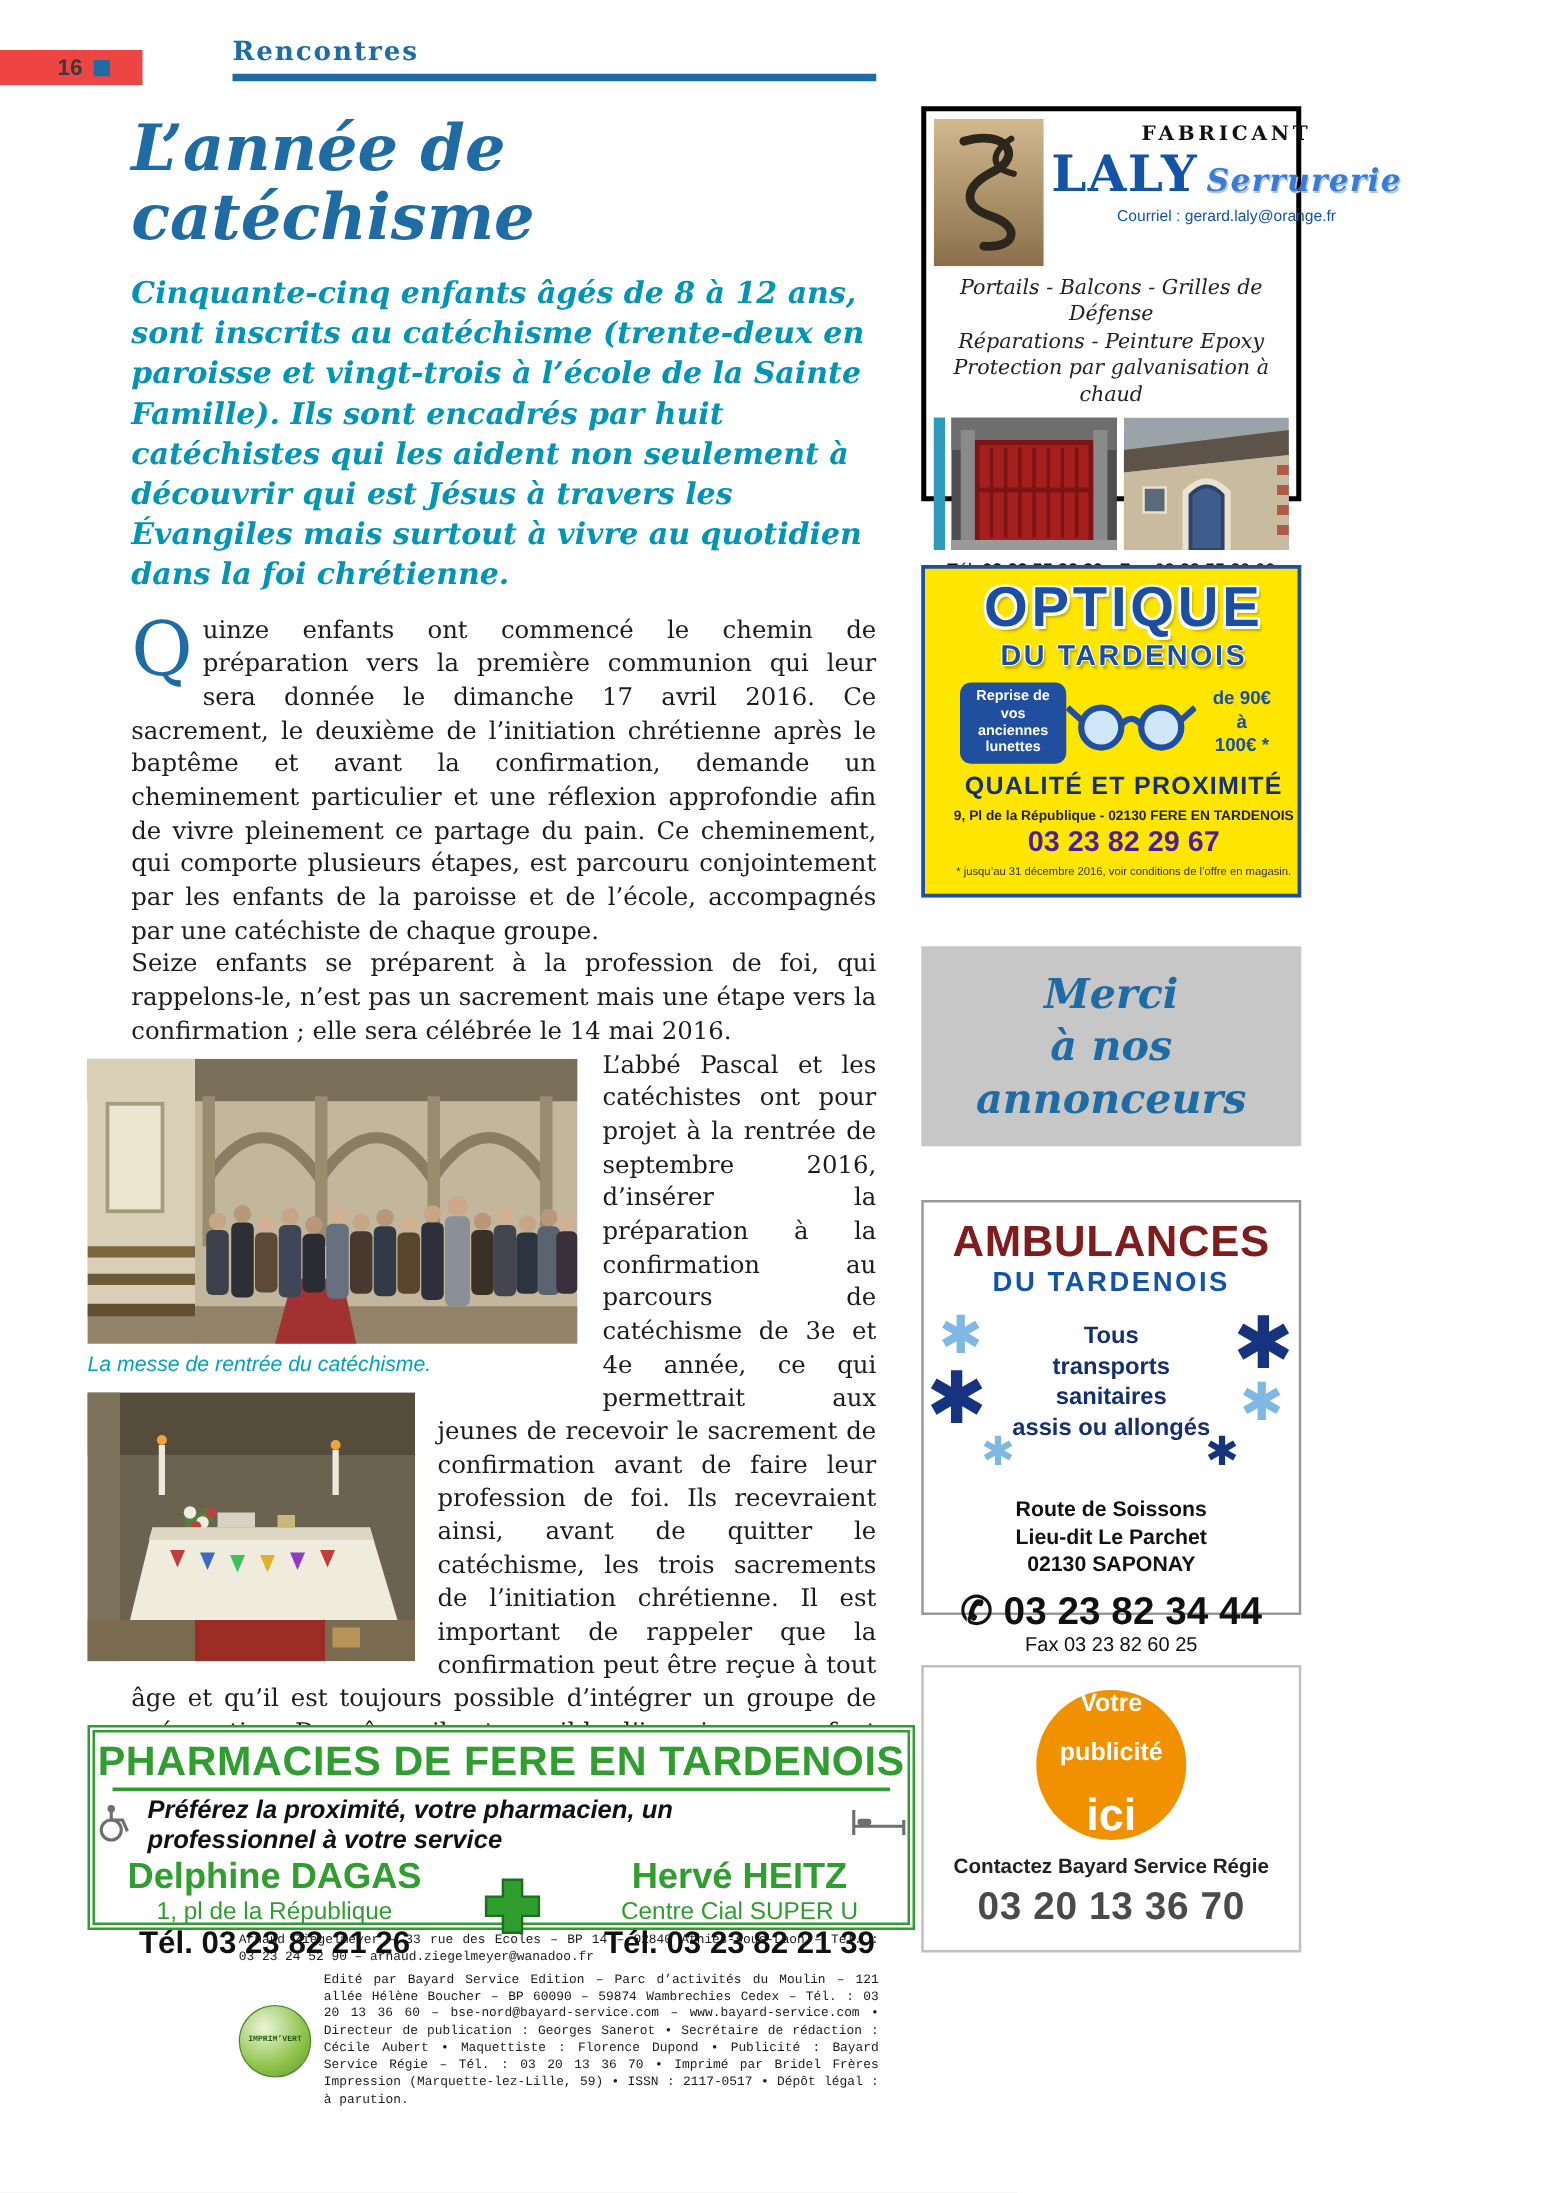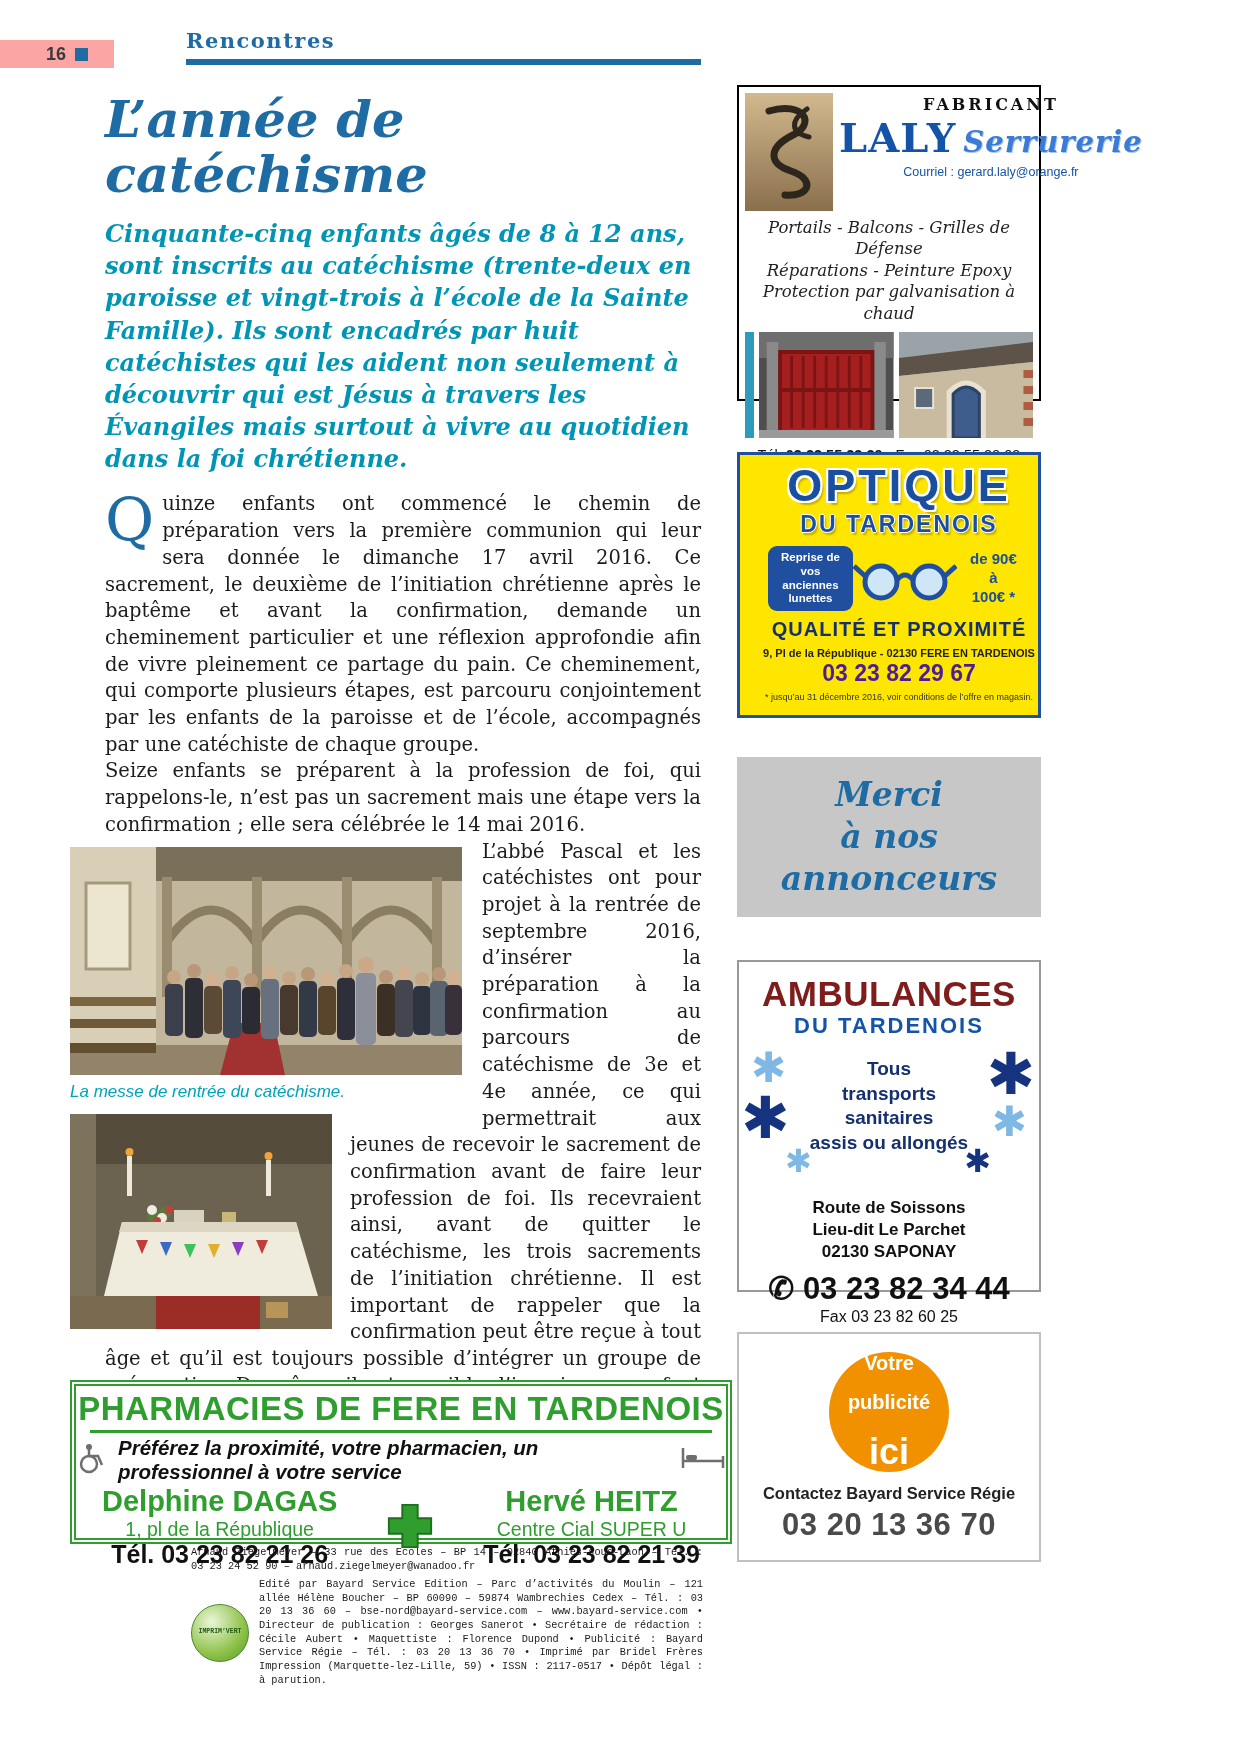--- a/index.html
+++ b/index.html
@@ -1,20 +1,20 @@
 <!DOCTYPE html>
 <html><head>
 <meta charset="utf-8">
 <style>
   * { margin:0; padding:0; box-sizing:border-box; }
   body { background:#e8e8e8; font-family:"DejaVu Serif", serif; }
   #page { position:relative; width:1240px; height:1754px; background:#ffffff; margin:0 auto; overflow:hidden; }
 
   
-  .page-tab { position:absolute; left:0; top:40px; width:114px; height:28px; background:#fca5a5; display:flex; align-items:center; }
+  .page-tab { position:absolute; left:0; top:40px; width:114px; height:28px; background:#ef4444; display:flex; align-items:center; }
   .page-tab .num { margin-left:46px; font-family:"Liberation Sans", sans-serif; font-weight:bold; font-size:18px; color:#3a3a3a; }
   .page-tab .sq { width:13px; height:13px; background:#1e6ca3; margin-left:9px; }
   .section-title { position:absolute; left:186px; top:28px; font-family:"DejaVu Serif", serif; font-weight:bold; font-size:21px; letter-spacing:1.5px; color:#1e6ca3; }
   .header-rule { position:absolute; left:186px; top:59px; width:515px; height:6px; background:#1e6ca3; }
 
   
   .article { position:absolute; left:105px; top:92px; width:596px; }
   .article-title { font-family:"DejaVu Serif", serif; font-style:italic; font-weight:bold; font-size:51px; line-height:1.08; color:#1e6ca3; }
   .lead { margin-top:16px; font-family:"DejaVu Serif", serif; font-style:italic; font-weight:bold; font-size:24px; line-height:1.34; color:#0095b5; }
   .body-copy { margin-top:16px; font-size:19.5px; line-height:1.37; color:#1c1c1c; text-align:justify; }
@@ -44,28 +44,28 @@
   .ph-sub { font-weight:bold; font-style:italic; font-size:20.5px; color:#111; }
   .ph-bottom { display:flex; justify-content:space-between; align-items:center; padding:2px 26px 0; }
   .ph-col { text-align:center; }
   .ph-name { color:#2f9e2f; font-weight:bold; font-size:29px; line-height:1.1; }
   .ph-addr { color:#2f9e2f; font-size:19.5px; line-height:1.15; }
   .ph-tel { color:#111; font-weight:bold; font-size:25px; line-height:1.15; }
 
   
   .ad { position:absolute; left:737px; width:304px; background:#fff; }
 
-  .laly { top:85px; height:316px; border:2px solid #000000; padding:6px; font-family:"Liberation Sans", sans-serif; }
+  .laly { top:85px; height:316px; border:4px solid #000000; padding:6px; font-family:"Liberation Sans", sans-serif; }
   .laly-top { display:flex; gap:6px; }
   .laly-iron { width:88px; flex-shrink:0; line-height:0; }
   .laly-head { flex:1; text-align:center; }
   .fabricant { font-family:"DejaVu Serif", serif; font-weight:bold; font-size:16px; letter-spacing:3px; color:#111; margin-top:2px; }
   .laly-name-row { display:flex; align-items:baseline; justify-content:center; gap:7px; margin-top:4px; }
   .laly-name { font-family:"DejaVu Serif", serif; font-weight:bold; font-size:40px; line-height:1; color:#1454a8; letter-spacing:1px; }
-  .laly-name2 { font-family:"DejaVu Serif", serif; font-style:italic; font-weight:bold; font-size:29px; color:#3a7bd5; letter-spacing:1px; text-shadow:1px 1px 0 #a8c6ea; }
+  .laly-name2 { font-family:"DejaVu Serif", serif; font-style:italic; font-weight:bold; font-size:25px; color:#3a7bd5; letter-spacing:1px; text-shadow:1px 1px 0 #a8c6ea; }
   .laly-email { color:#1454a8; font-size:12.5px; margin-top:6px; }
   .laly-script { margin-top:6px; text-align:center; font-family:"DejaVu Serif", serif; font-style:italic; font-size:16.5px; line-height:1.3; color:#222; }
   .laly-photos { display:flex; gap:5px; margin-top:8px; height:106px; }
   .laly-strip { width:9px; background:#2e9bbd; }
   .laly-photos .ph { flex:1; line-height:0; }
   .laly-contact { margin-top:8px; text-align:center; font-size:14.5px; color:#111; line-height:1.35; }
   .laly-contact b { font-weight:bold; }
 
   .optique { top:452px; height:266px; background:#ffe600; border:3px solid #1f4f9e; text-align:center; font-family:"Liberation Sans", sans-serif; padding-top:8px;padding-left:20px; }
   .opt-title { font-size:45px; font-weight:bold; color:#1a4fa0; letter-spacing:3px; line-height:1;

